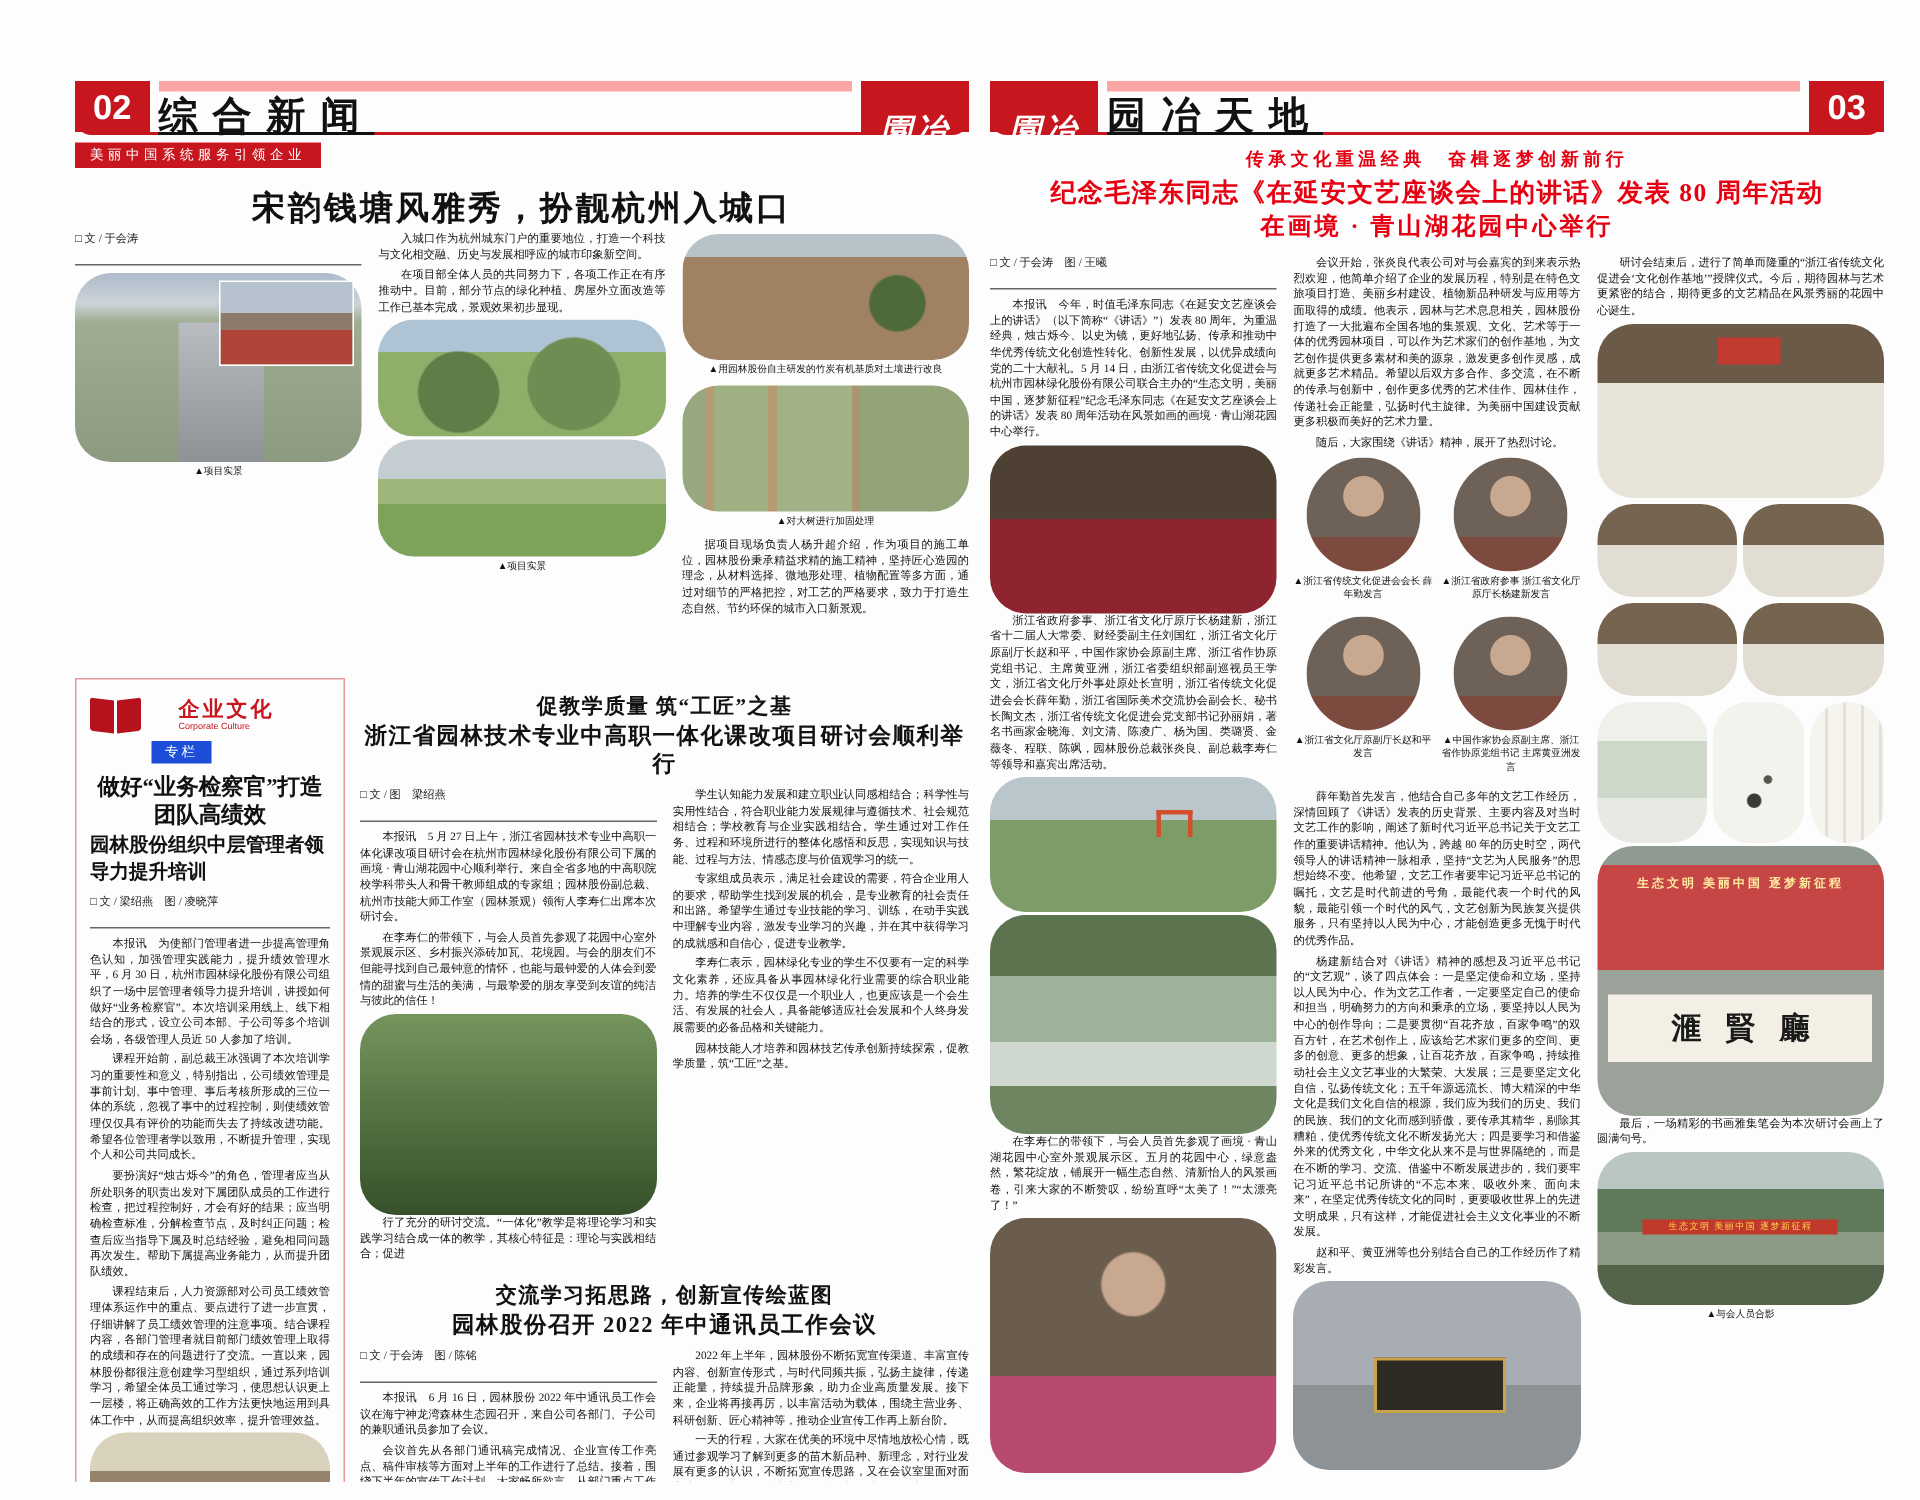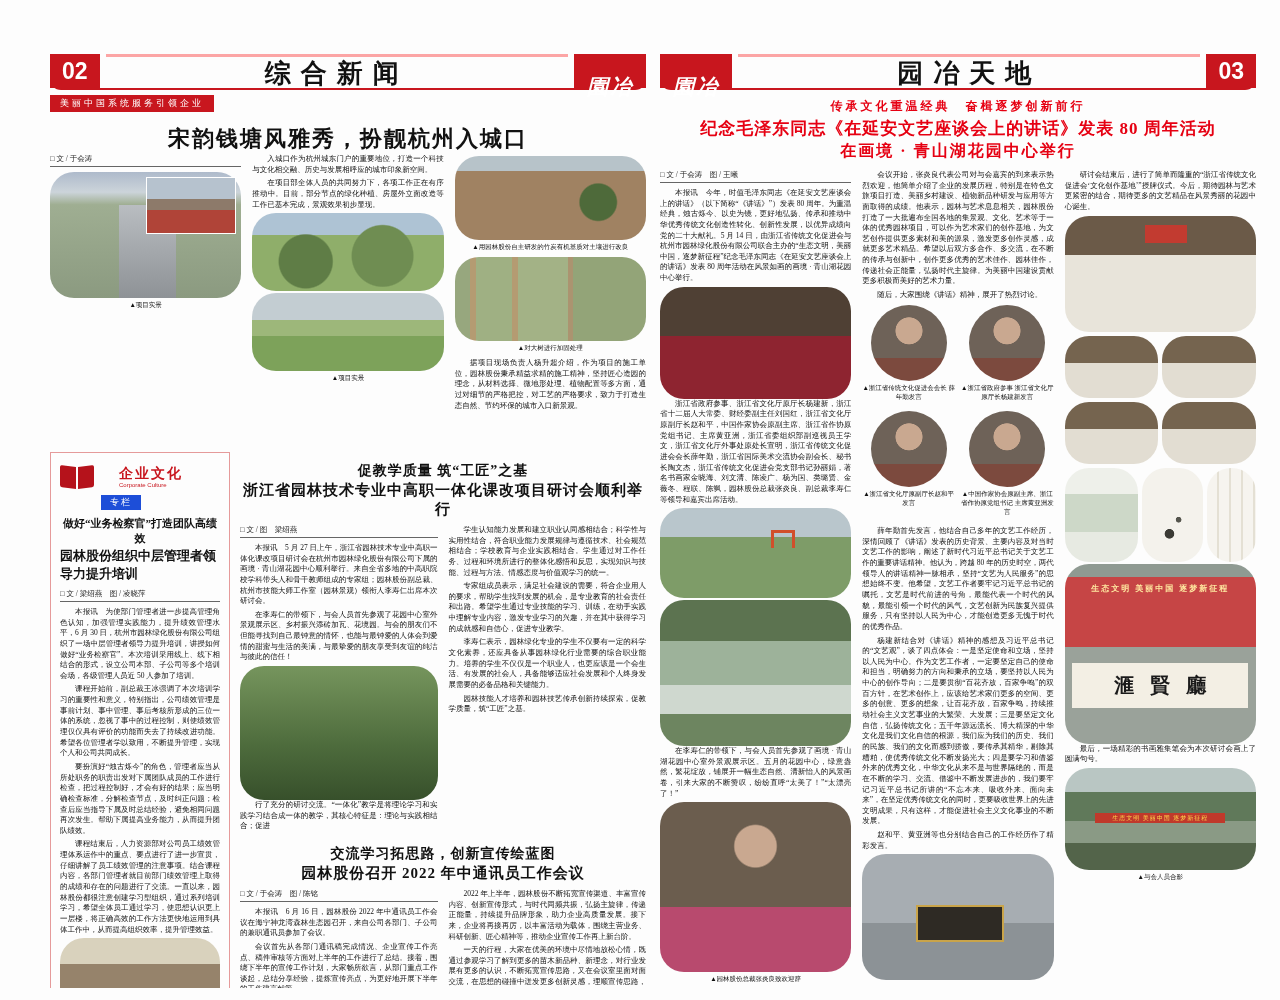--- a/index.html
+++ b/index.html
@@ -8,34 +8,34 @@
   .page{position:absolute;top:54px;width:596px;height:934px;overflow:hidden;background:#fdfdfd;}
   .page-left{left:50px;}
   .page-right{left:660px;}
 
   
   .pagehead{display:flex;align-items:stretch;height:34px;border-bottom:2px solid #c8161e;border-radius:11px;}
   .pageno{background:#c8161e;color:#fff;font-family:"Liberation Sans",sans-serif;font-weight:bold;
           font-size:23px;line-height:34px;padding:0 12px;}
   .masthead{background:#c8161e;color:#fff;font-size:21px;line-height:34px;padding:16px 13px;
             font-style:italic;font-weight:bold;letter-spacing:2px;}
-  .ph-title{flex:1;text-align:center;font-size:26px;font-weight:bold;letter-spacing:10px;
-            line-height:33px;border-top:3px solid #fca5a5;margin:0 6px;}
+  .ph-title{flex:1;text-align:left;font-size:26px;font-weight:bold;letter-spacing:10px;
+            line-height:33px;border-top:7px solid #fca5a5;margin:0 6px;text-decoration:underline;}
 
   .banner{display:inline-block;background:#c8161e;color:#fff;font-size:9px;letter-spacing:3px;
           padding:2px 10px;margin-top:5px;}
 
   
   .headline{font-size:22px;font-weight:bold;text-align:center;letter-spacing:2px;margin:12px 0 0;}
   .sub-h1{font-size:14px;font-weight:bold;text-align:center;letter-spacing:1px;margin:10px 0 1px;}
   .sub-h2{font-size:15px;font-weight:bold;text-align:center;letter-spacing:1px;margin:0 0 6px;}
   .r-kicker{color:#e60012;font-size:12px;font-weight:bold;text-align:center;letter-spacing:3px;margin:8px 0 2px;}
   .r-h1{color:#e60012;font-size:17px;font-weight:bold;text-align:center;letter-spacing:1px;margin:2px 0 1px;}
   .r-h2{color:#e60012;font-size:16px;font-weight:bold;text-align:center;letter-spacing:2px;margin:0 0 8px;}
-  .byline{font-size:7.5px;color:#222;border-bottom:1px solid #666;padding-bottom:2px;margin:0 0 5px;}
+  .byline{font-size:7.5px;color:#222;border-bottom:1px solid #666;padding-bottom:12px;margin:0 0 5px;}
   p.body{font-size:7.5px;line-height:1.42;text-align:justify;text-indent:2em;margin:0 0 3px;}
   .cap{font-size:6.5px;text-align:center;margin:2px 0 6px;line-height:1.4;}
 
   
   .cols{display:flex;gap:11px;}
   .col{flex:1;min-width:0;}
   .a1cols{height:292px;overflow:hidden;}
   .lower{display:flex;gap:10px;margin-top:6px;height:586px;overflow:hidden;}
   .cul-box{width:180px;flex:none;border:1px solid #e59a9a;padding:8px 9px;box-sizing:border-box;}
   .rzone{flex:1;min-width:0;}
@@ -44,21 +44,21 @@
   
   .badge{display:flex;align-items:center;gap:25px;margin:4px 0 2px;}
   .book-icon{position:relative;width:34px;height:24px;flex:none;}
   .book-icon::before,.book-icon::after{content:"";position:absolute;top:1px;width:16px;height:22px;background:#b5121b;}
   .book-icon::before{left:0;transform:skewY(7deg);border-radius:2px 0 0 2px;}
   .book-icon::after{right:0;transform:skewY(-7deg);border-radius:0 2px 2px 0;}
   .badge-t{color:#c8161e;font-weight:bold;font-size:14px;letter-spacing:2px;line-height:1.1;}
   .badge-e{color:#c8161e;font-size:6px;font-family:"Liberation Sans",sans-serif;}
   .badge-tagwrap{text-align:left;margin:0 0 6px 41px;}
   .badge-tag{display:inline-block;background:#1d4ed8;color:#fff;font-size:9px;padding:1px 9px;letter-spacing:2px;}
-  .cul-h1{font-size:11px;font-weight:bold;text-align:center;margin:2px 0 1px;}
+  .cul-h1{font-size:15px;font-weight:bold;text-align:center;margin:2px 0 1px;}
   .cul-h2{font-size:13px;font-weight:bold;text-align:left;margin:0 0 6px;}
 
   
   .photo{width:100%;margin:2px 0 0;position:relative;box-sizing:border-box;border-radius:24px;}
   .ph-road{height:126px;background:linear-gradient(180deg,#aebacb 0%,#ccd4da 16%,#9fae92 26%,#8b9a80 100%);}
   .ph-road::before{content:"";position:absolute;left:36%;top:26%;width:30%;height:74%;
      background:linear-gradient(180deg,#b9bdc1,#8e9296);}
   .inset{position:absolute;top:5px;right:5px;width:46%;height:44%;border:1px solid #fff;
      background:linear-gradient(180deg,#b6c2ce 0 38%,#8d7a6a 38% 58%,#b04438 58% 100%);}
   .ph-bush{height:78px;background:radial-gradient(circle at 28% 62%,#5f7d46 0 18%,rgba(0,0,0,0) 19%),

